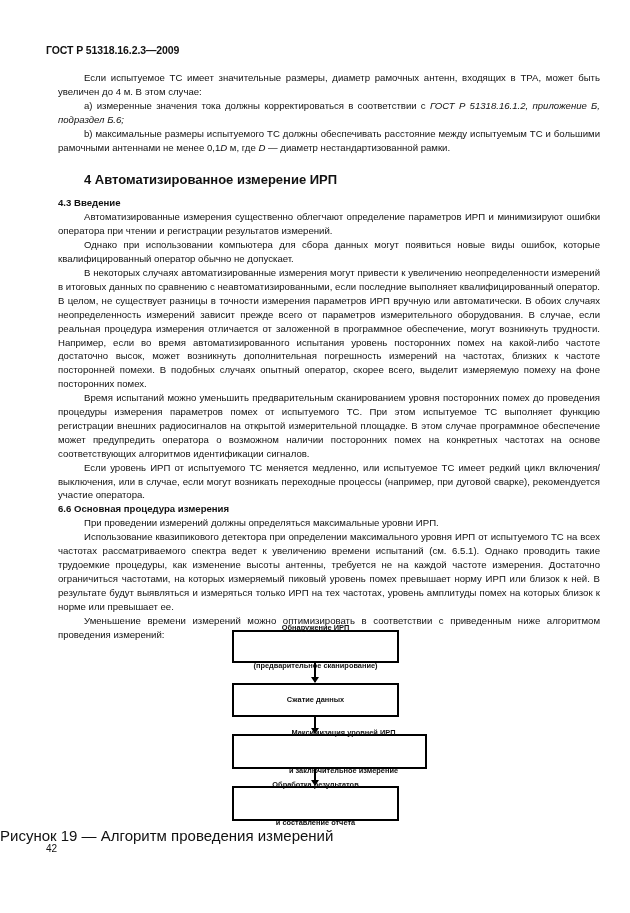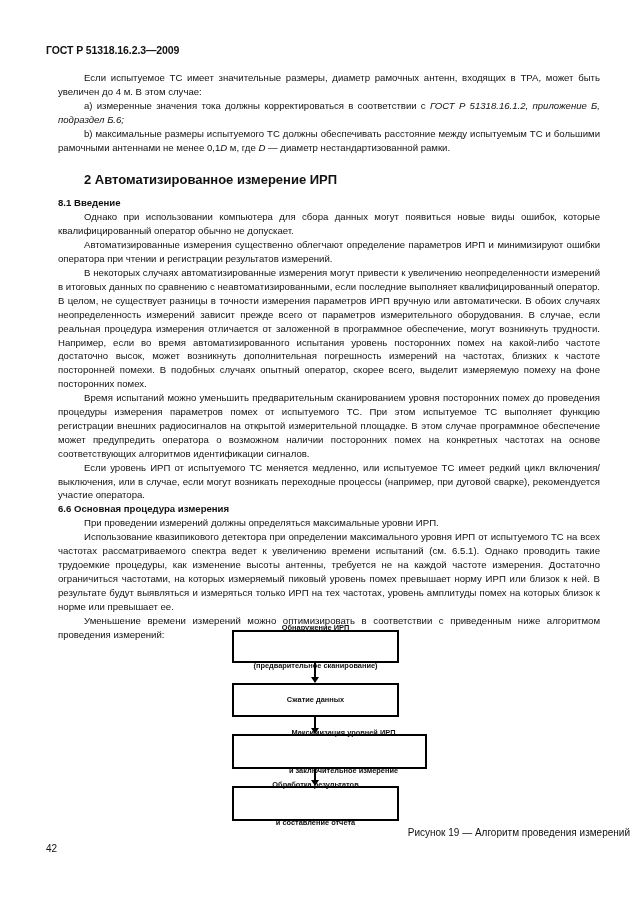--- a/index.html
+++ b/index.html
@@ -13,39 +13,39 @@
   .h2 { font-weight: bold; margin: 0 0 0 26px; text-indent: 0 !important; }
   .h2.first { margin-top: 0; }
   i { font-style: italic; }
   .flow { position: absolute; left: 232px; top: 613px; width: 167px; height: 192px; }
   .box { position: absolute; left: 0; width: 163px; border: 2px solid #000; background: #fff;
          display: flex; flex-direction: column; justify-content: center; align-items: center;
          font-size: 7.4px; font-weight: bold; line-height: 10px; text-align: center; gap: 28px; }
   .arrow { position: absolute; left: 82px; width: 2px; background: #000; }
   .arrow::after { content: ""; position: absolute; left: -3px; bottom: -1px; border-left: 4px solid transparent;
                   border-right: 4px solid transparent; border-top: 6px solid #000; }
-  .caption { position: absolute; left: 0; width: 630px; top: 810px; text-align: right; font-size: 10px; }
+  .caption { position: absolute; left: 0; width: 630px; top: 810px; text-align: left; font-size: 15px; }
   .pagenum { position: absolute; left: 46px; top: 826px; font-size: 10px; }
 </style>
 </head>
 <body>
 
 <div class="page">
   <div class="header">ГОСТ Р 51318.16.2.3—2009</div>
 
   <div class="body">
     <p>Если испытуемое ТС имеет значительные размеры, диаметр рамочных антенн, входящих в ТРА, может быть увеличен до 4 м. В этом случае:</p>
     <p><span>а) измеренные значения тока должны корректироваться в соответствии с </span><i>ГОСТ Р 51318.16.1.2, приложение Б, подраздел Б.6;</i></p>
     <p><span>b) максимальные размеры испытуемого ТС должны обеспечивать расстояние между испытуемым ТС и большими рамочными антеннами не менее 0,1</span><i>D</i><span> м, где </span><i>D</i><span> — диаметр нестандартизованной рамки.</span></p>
 
-    <div class="h1">2 Автоматизированное измерение ИРП</div>
+    <div class="h1">4 Автоматизированное измерение ИРП</div>
 
-    <p class="h2 first">8.1 Введение</p>
+    <p class="h2 first">4.3 Введение</p>
+    <p>Автоматизированные измерения существенно облегчают определение параметров ИРП и минимизируют ошибки оператора при чтении и регистрации результатов измерений.</p>
     <p>Однако при использовании компьютера для сбора данных могут появиться новые виды ошибок, которые квалифицированный оператор обычно не допускает.</p>
-    <p>Автоматизированные измерения существенно облегчают определение параметров ИРП и минимизируют ошибки оператора при чтении и регистрации результатов измерений.</p>
     <p>В некоторых случаях автоматизированные измерения могут привести к увеличению неопределенности измерений в итоговых данных по сравнению с неавтоматизированными, если последние выполняет квалифицированный оператор. В целом, не существует разницы в точности измерения параметров ИРП вручную или автоматически. В обоих случаях неопределенность измерений зависит прежде всего от параметров измерительного оборудования. В случае, если реальная процедура измерения отличается от заложенной в программное обеспечение, могут возникнуть трудности. Например, если во время автоматизированного испытания уровень посторонних помех на какой-либо частоте достаточно высок, может возникнуть дополнительная погрешность измерений на частотах, близких к частоте посторонней помехи. В подобных случаях опытный оператор, скорее всего, выделит измеряемую помеху на фоне посторонних помех.</p>
     <p>Время испытаний можно уменьшить предварительным сканированием уровня посторонних помех до проведения процедуры измерения параметров помех от испытуемого ТС. При этом испытуемое ТС выполняет функцию регистрации внешних радиосигналов на открытой измерительной площадке. В этом случае программное обеспечение может предупредить оператора о возможном наличии посторонних помех на конкретных частотах на основе соответствующих алгоритмов идентификации сигналов.</p>
     <p>Если уровень ИРП от испытуемого ТС меняется медленно, или испытуемое ТС имеет редкий цикл включения/выключения, или в случае, если могут возникать переходные процессы (например, при дуговой сварке), рекомендуется участие оператора.</p>
 
     <p class="h2">6.6 Основная процедура измерения</p>
     <p>При проведении измерений должны определяться максимальные уровни ИРП.</p>
     <p>Использование квазипикового детектора при определении максимального уровня ИРП от испытуемого ТС на всех частотах рассматриваемого спектра ведет к увеличению времени испытаний (см. 6.5.1). Однако проводить такие трудоемкие процедуры, как изменение высоты антенны, требуется не на каждой частоте измерения. Достаточно ограничиться частотами, на которых измеряемый пиковый уровень помех превышает норму ИРП или близок к ней. В результате будут выявляться и измеряться только ИРП на тех частотах, уровень амплитуды помех на которых близок к норме или превышает ее.</p>
     <p>Уменьшение времени измерений можно оптимизировать в соответствии с приведенным ниже алгоритмом проведения измерений:</p>
   </div>
 

